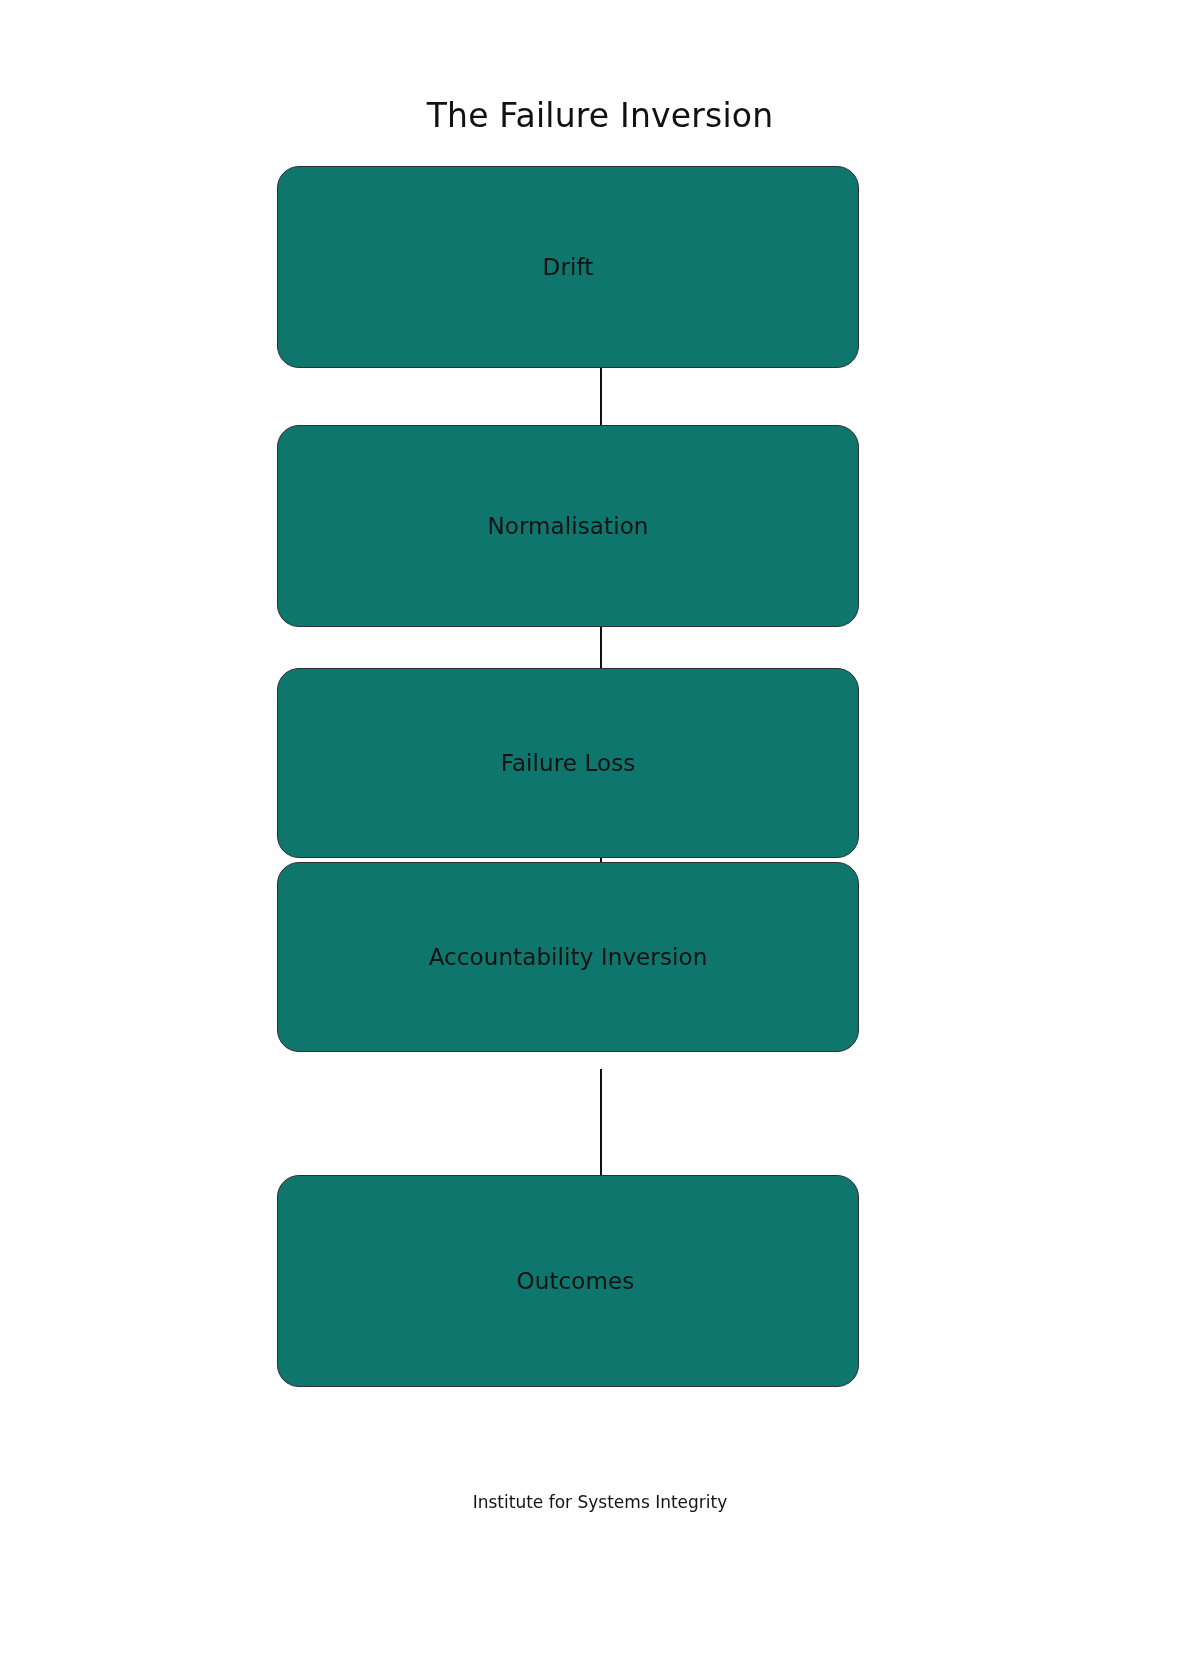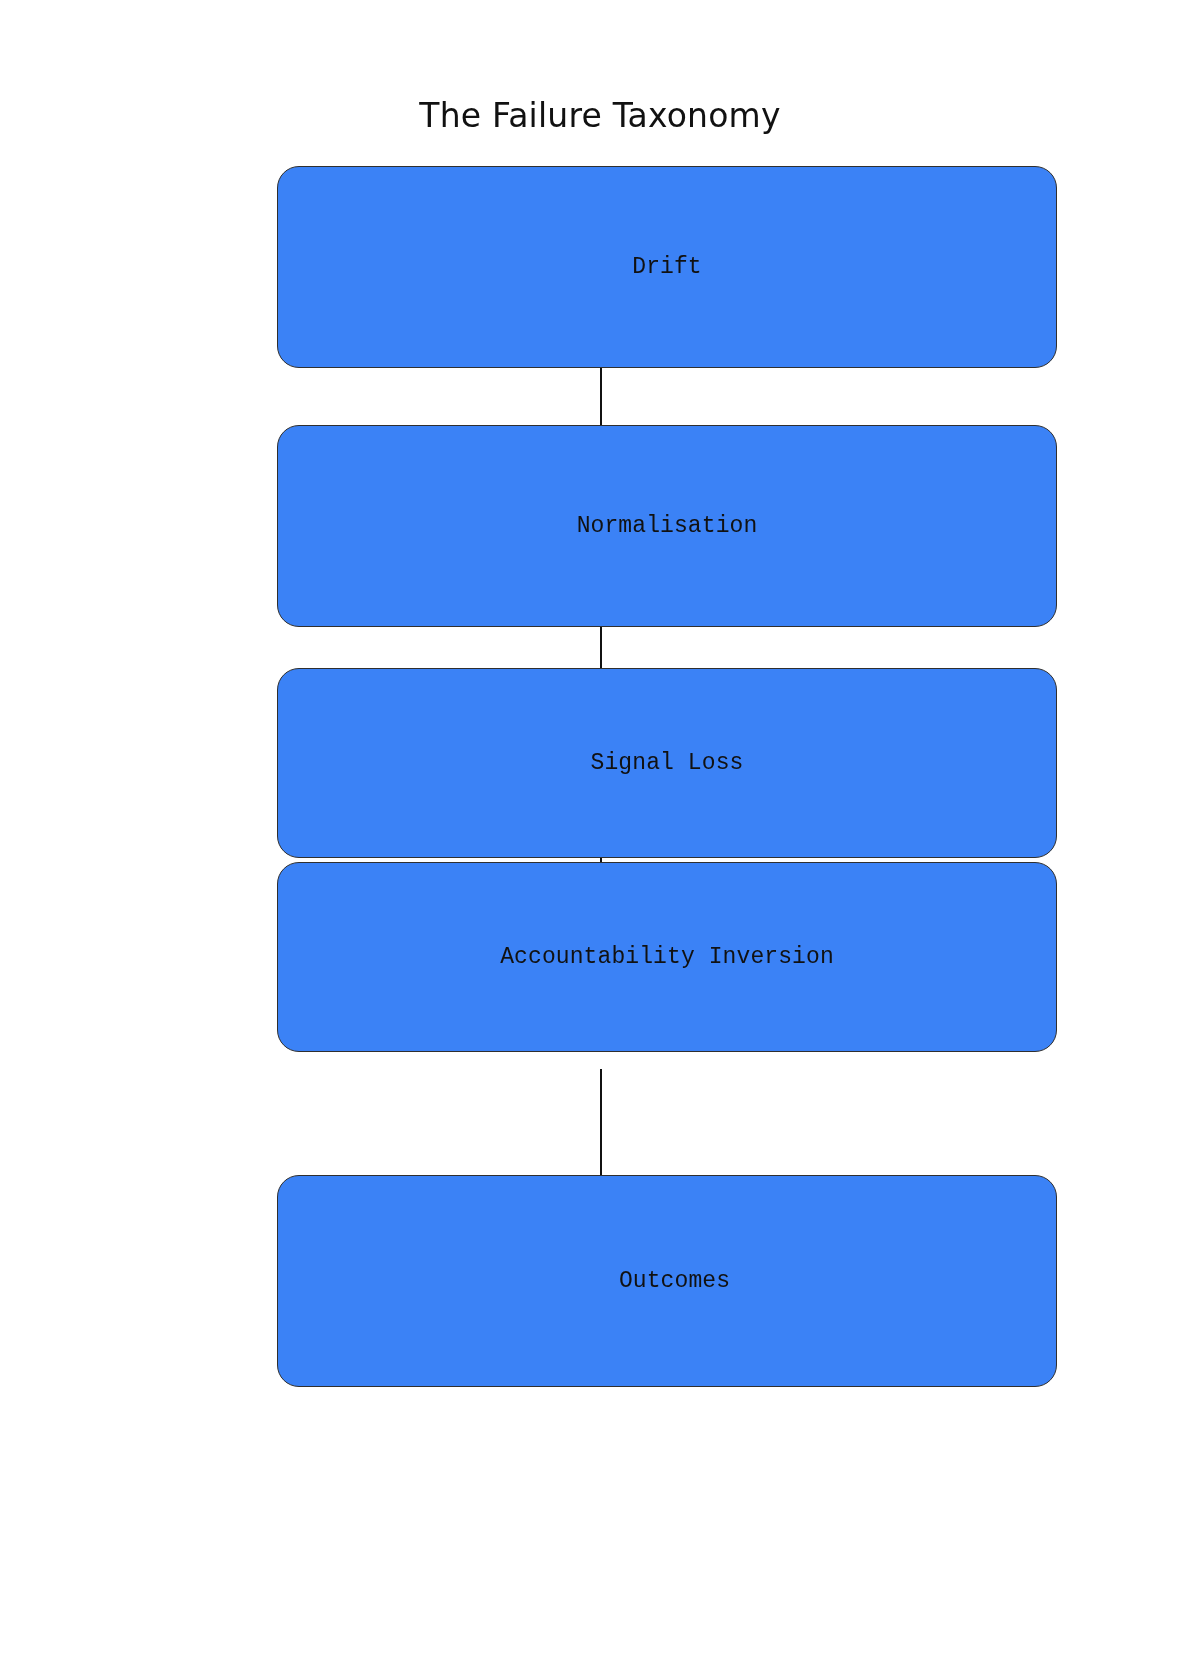--- a/index.html
+++ b/index.html
@@ -44,29 +44,28 @@
     position: absolute;
     left: 277px;
     top: 166px;
     width: 648px;
     height: 1230px;
   }
 
   .node {
     position: absolute;
     left: 0;
-    width: 780px;
+    width: 582px;
     box-sizing: border-box;
     border: 1.4px solid #2f2f2f;
     border-radius: 22px;
-    background: #3b82f6;
+    background: #0f766e;
     display: flex;
     align-items: center;
     justify-content: center;
-    font-family: Liberation Mono, monospace;
   }
 
   .node-label {
     font-size: 23px;
     font-weight: 400;
     color: #111111;
     text-align: center;
     line-height: 30px;
     white-space: nowrap;
     letter-spacing: 0.1px;
@@ -104,45 +103,46 @@
     color: #141414;
     line-height: 24px;
     white-space: nowrap;
   }
 </style>
 </head>
 <body>
 
 <div id="page">
 
-  <div class="diagram-title">The Failure Taxonomy</div>
+  <div class="diagram-title">The Failure Inversion</div>
 
   <div class="flow">
 
     <div class="connector connector-0"></div>
     <div class="connector connector-1"></div>
     <div class="connector connector-2"></div>
     <div class="connector connector-3"></div>
 
     <div class="node node-0">
       <span class="node-label">Drift</span>
     </div>
 
     <div class="node node-1">
       <span class="node-label">Normalisation</span>
     </div>
 
     <div class="node node-2">
-      <span class="node-label">Signal Loss</span>
+      <span class="node-label">Failure Loss</span>
     </div>
 
     <div class="node node-3">
       <span class="node-label">Accountability Inversion</span>
     </div>
 
     <div class="node node-4">
       <span class="node-label">Outcomes</span>
     </div>
 
   </div>
 
+  <div class="footer-caption">Institute for Systems Integrity</div>
 
 </div>
 
 </body></html>

